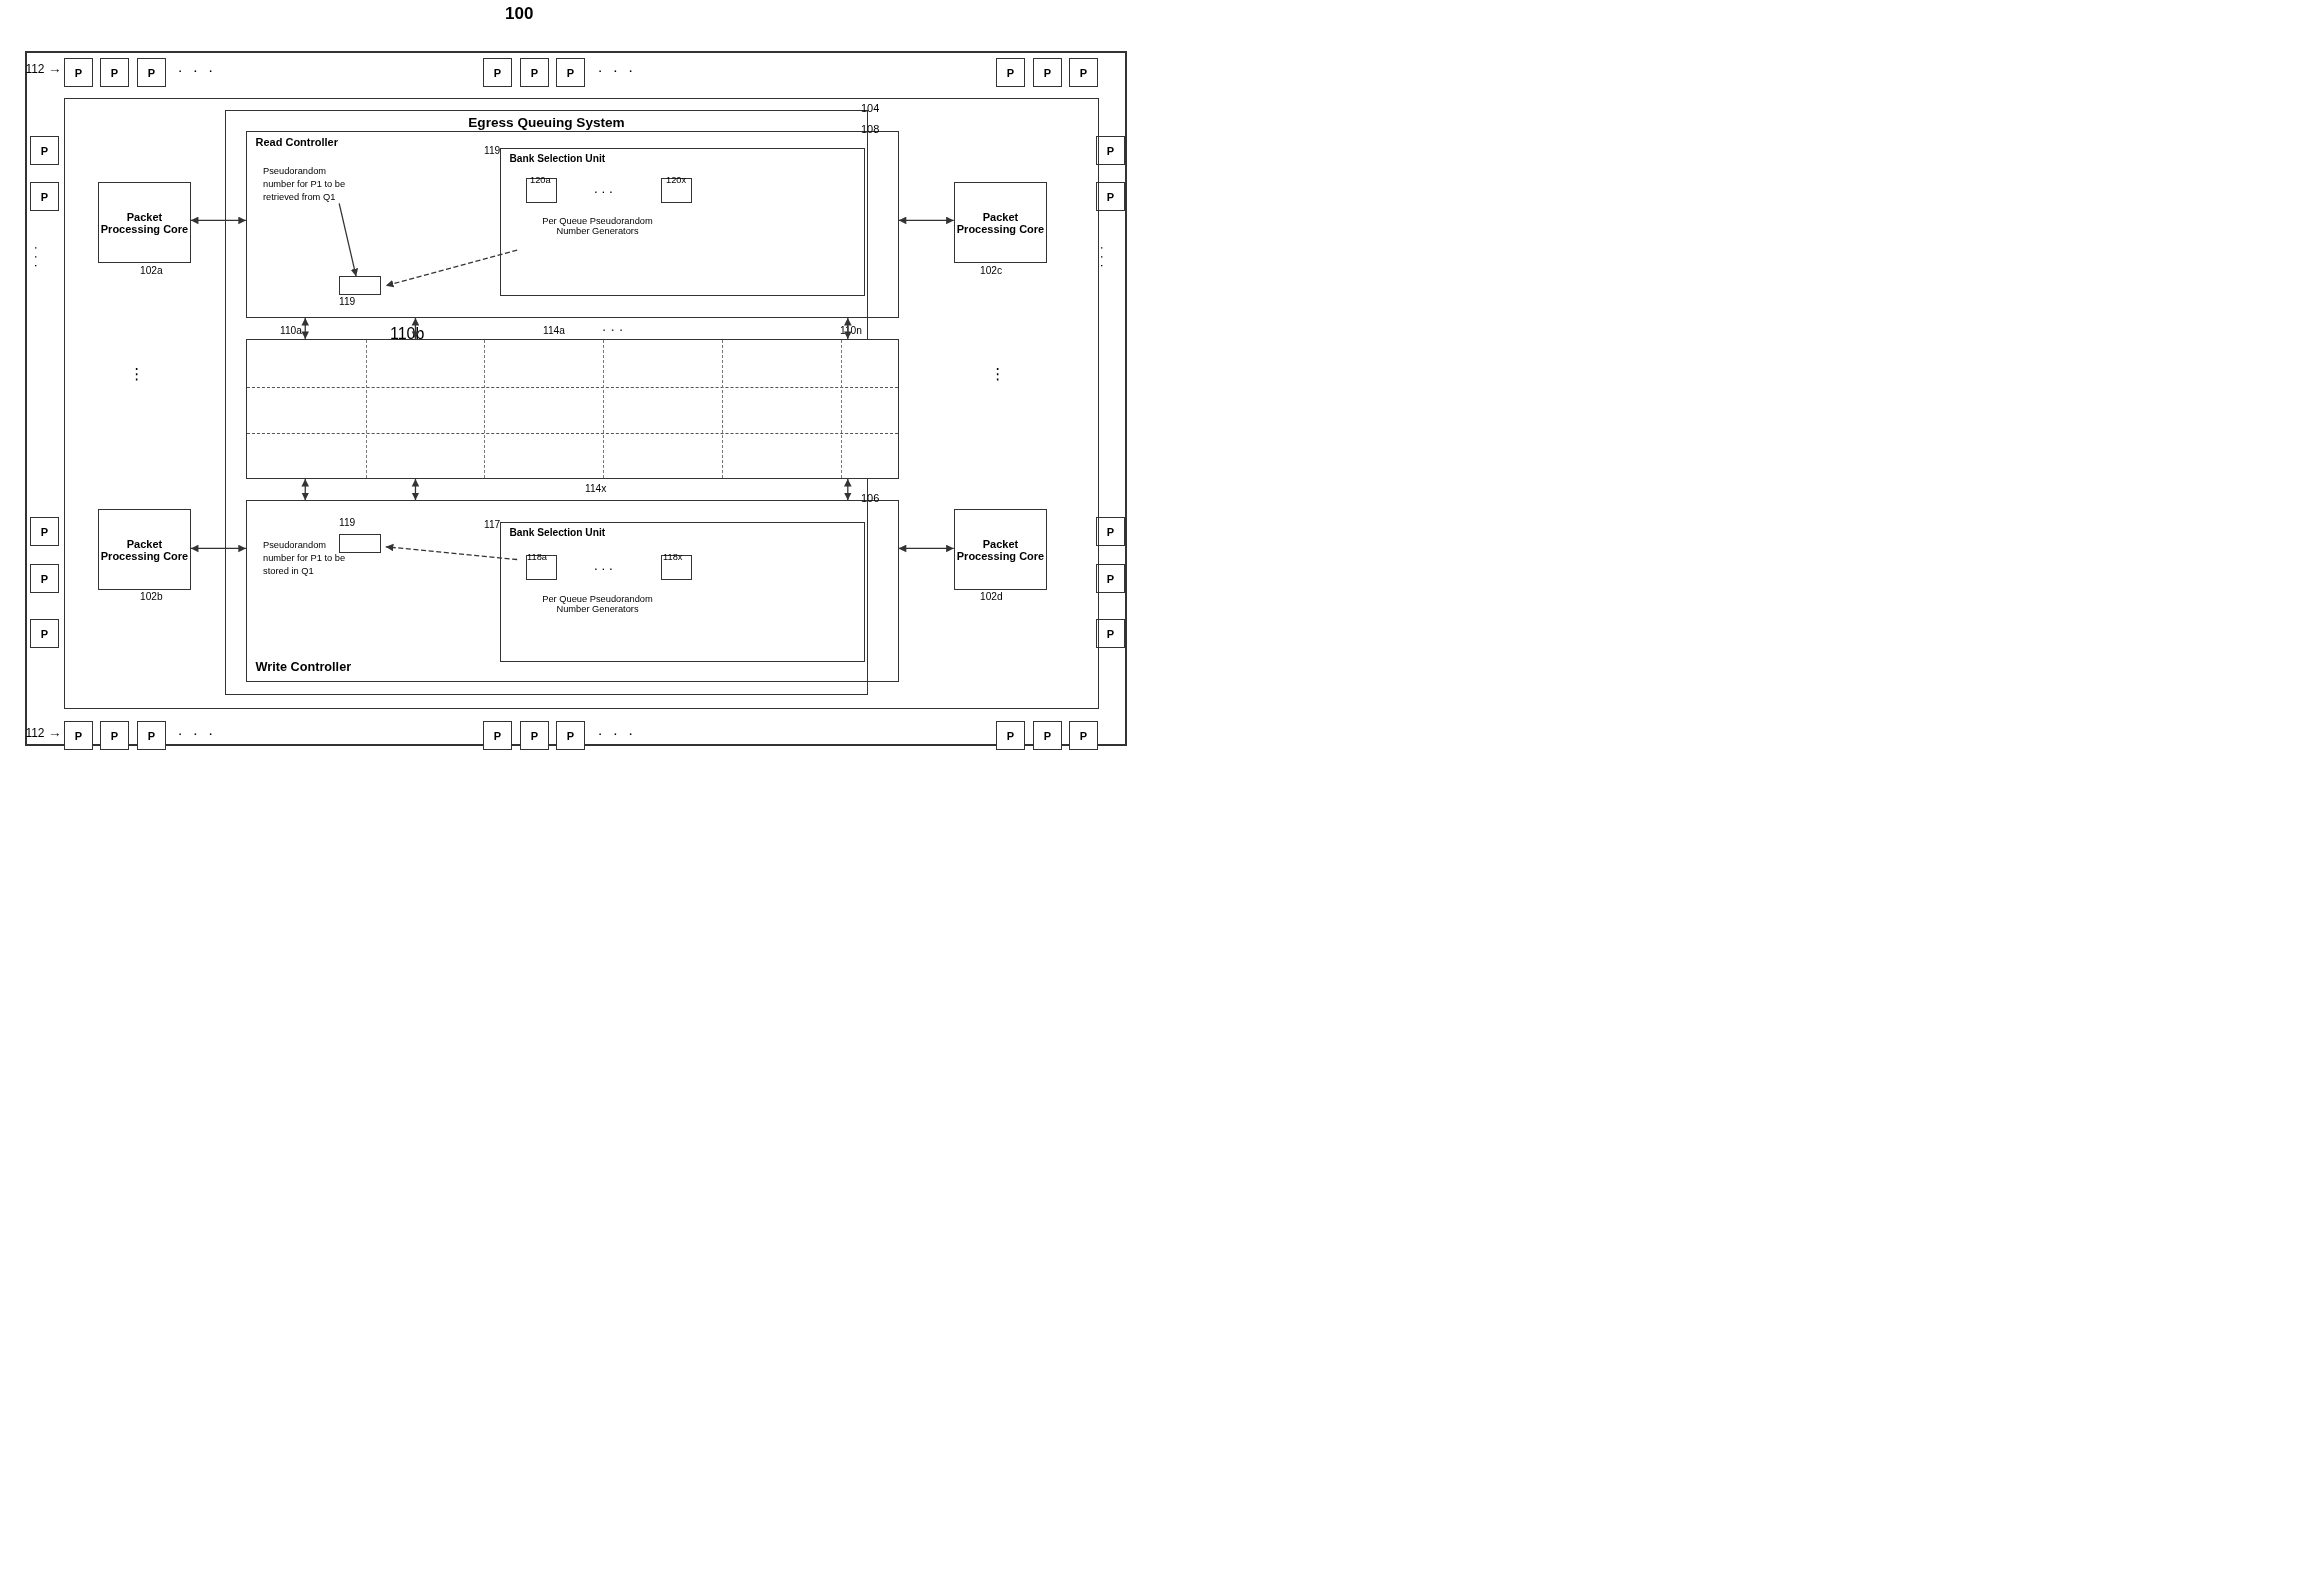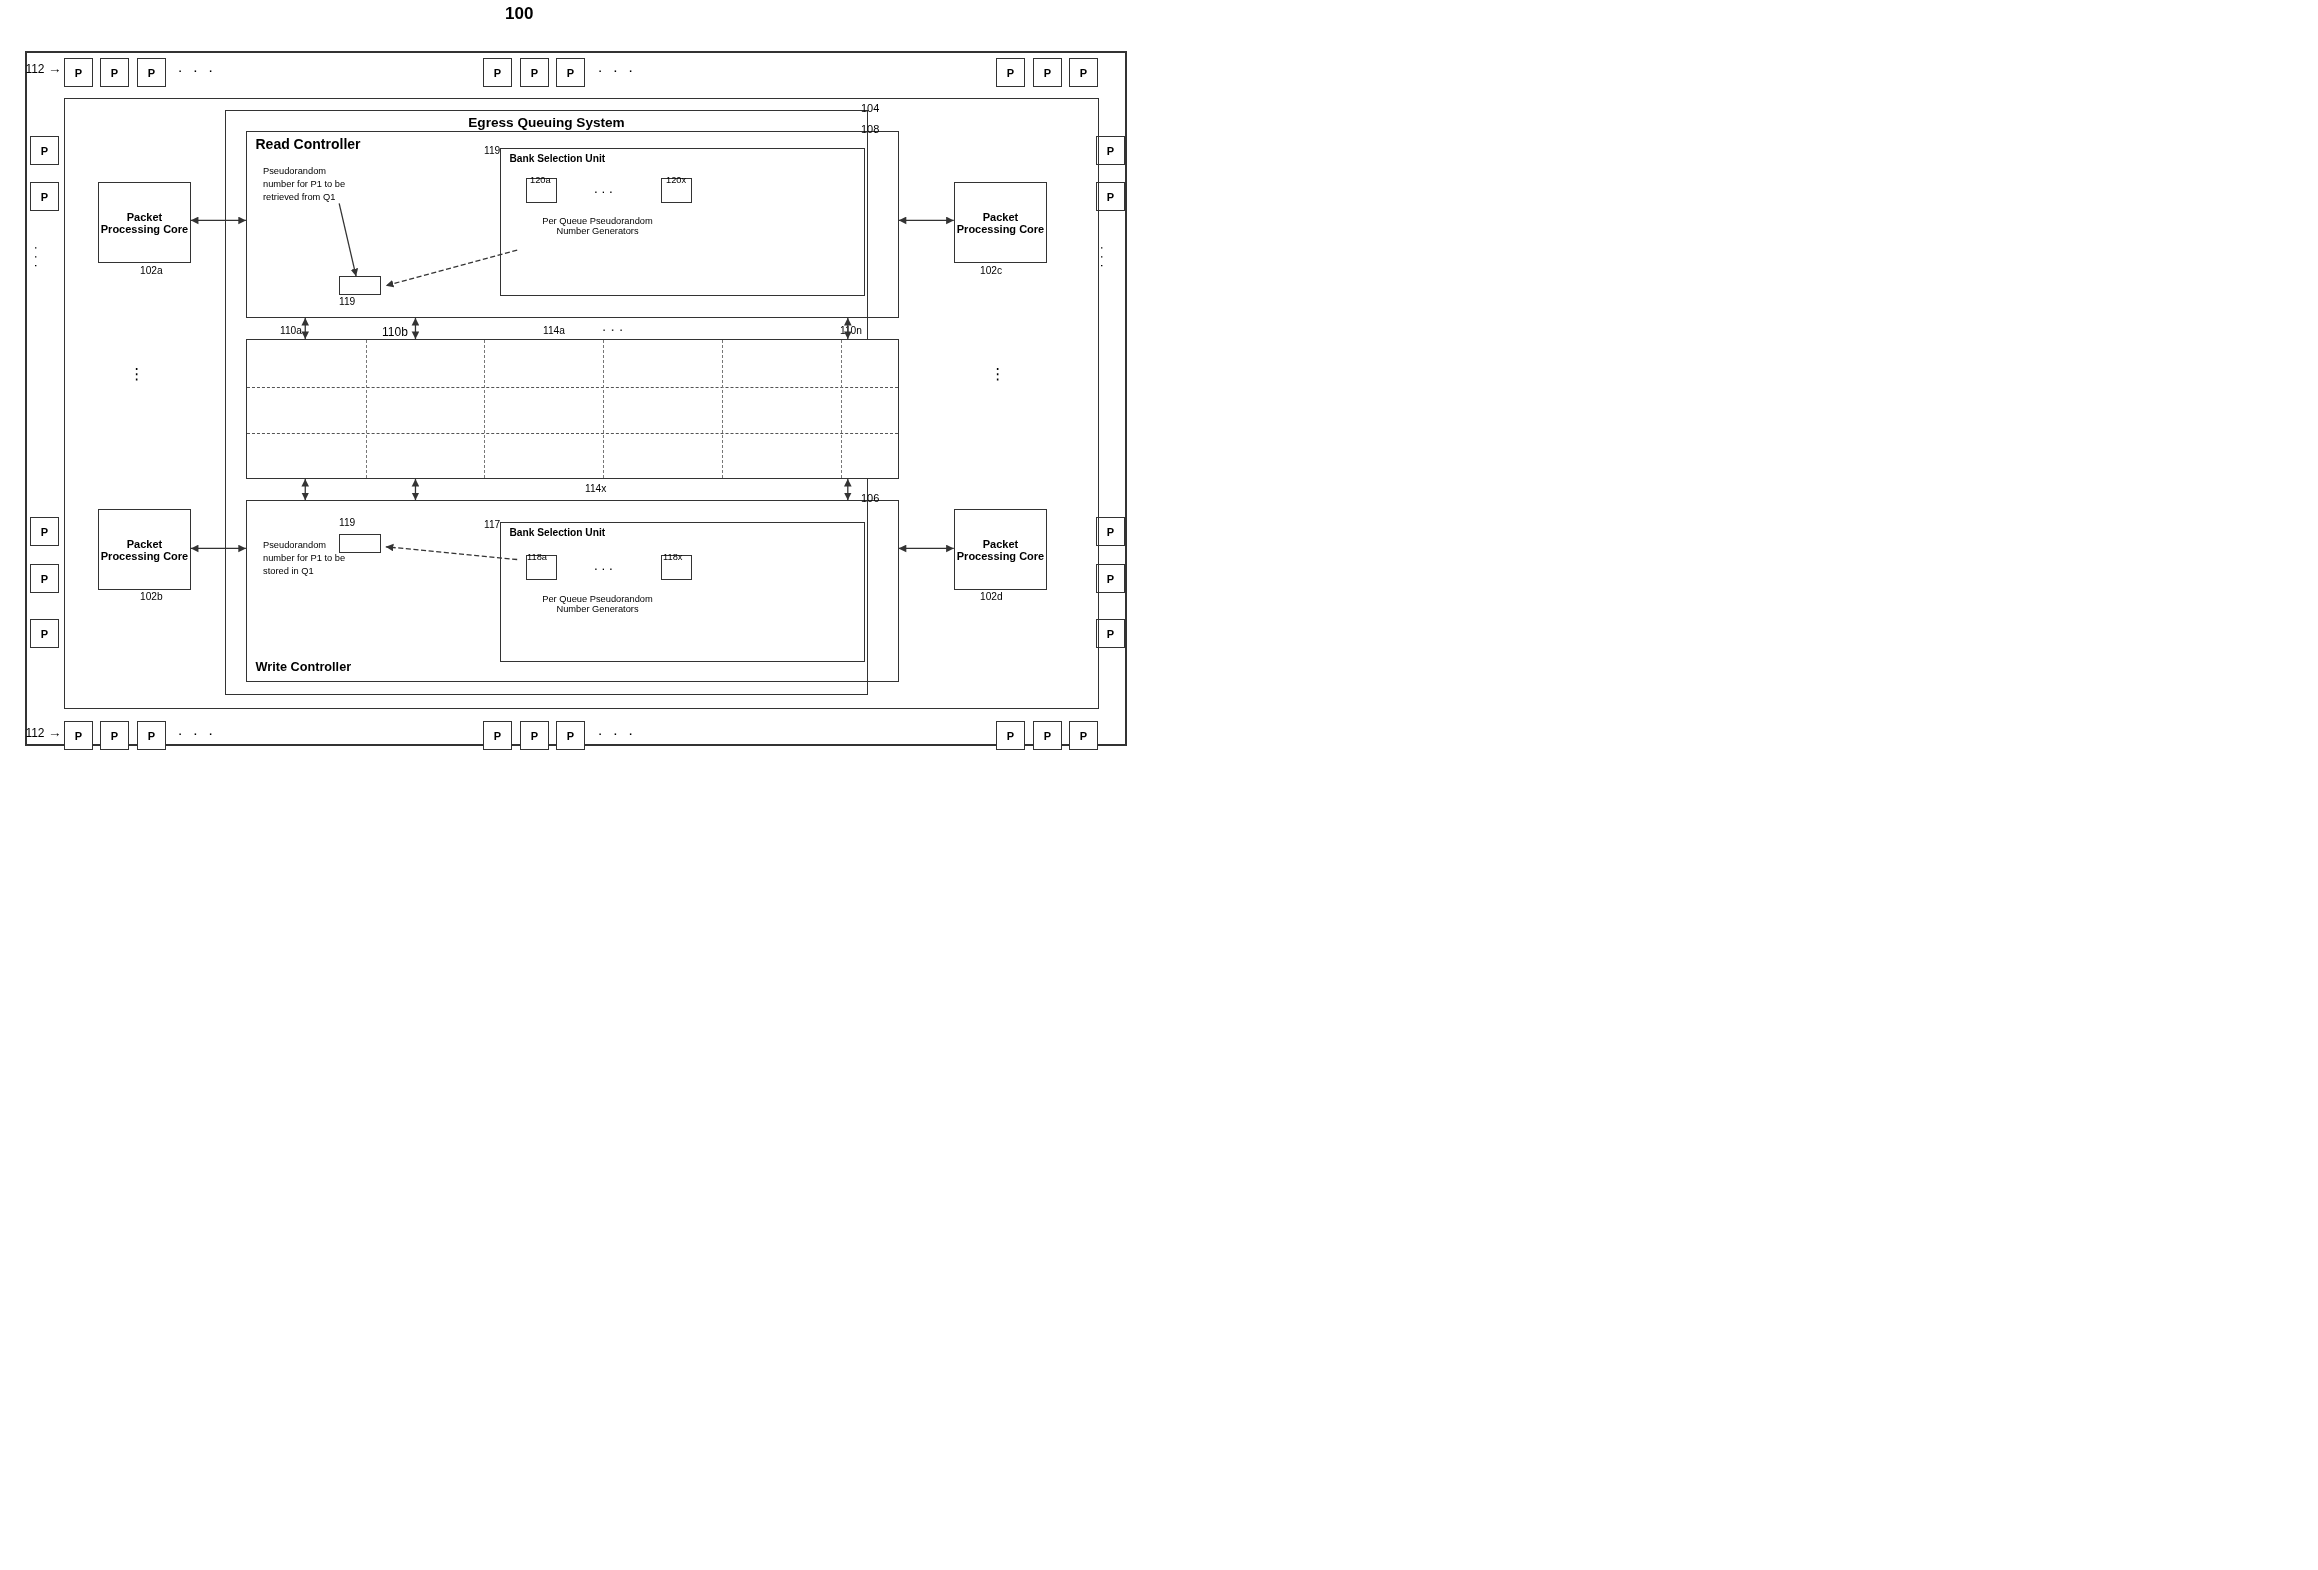--- a/index.html
+++ b/index.html
@@ -184,21 +184,21 @@
 
   <div style="position:absolute;top:98px;left:64px;width:1035px;height:611px;border:1.7px solid #333;"></div>
 
   <div style="position:absolute;top:110px;left:225px;width:643px;height:585px;border:1.7px solid #333;">
     <div style="position:absolute;top:4.2px;left:0;width:100%;text-align:center;font-size:13.6px;font-weight:bold;">Egress Queuing System</div>
   </div>
 
   <div style="position:absolute;top:102px;left:861px;font-size:11px;">104</div>
 
   <div style="position:absolute;top:131px;left:246px;width:653px;height:187px;border:1.7px solid #333;">
-    <div style="position:absolute;top:4.2px;left:8.5px;font-size:14px;font-weight:bold;">Read Controller</div>
+    <div style="position:absolute;top:4.2px;left:8.5px;font-size:11px;font-weight:bold;">Read Controller</div>
   </div>
 
   <div style="position:absolute;top:123px;left:861px;font-size:11px;">108</div>
 
   <div style="position:absolute;top:148px;left:500px;width:365px;height:148px;border:1.7px solid #333;">
     <div style="position:absolute;top:4.2px;left:8.5px;font-size:10.2px;font-weight:bold;">Bank Selection Unit</div>
 
     <div style="position:absolute;top:-4.2px;left:-17px;font-size:10.2px;">119</div>
   </div>
 
@@ -223,21 +223,21 @@
     <div style="position:absolute;top:93px;left:0;width:100%;border-top:1.7px dashed #555;"></div>
 
     <div style="position:absolute;top:0;left:119px;height:100%;border-left:0.8px dashed #777;"></div>
     <div style="position:absolute;top:0;left:237px;height:100%;border-left:0.8px dashed #777;"></div>
     <div style="position:absolute;top:0;left:356px;height:100%;border-left:0.8px dashed #777;"></div>
     <div style="position:absolute;top:0;left:475px;height:100%;border-left:0.8px dashed #777;"></div>
     <div style="position:absolute;top:0;left:594px;height:100%;border-left:0.8px dashed #777;"></div>
   </div>
 
   <div style="position:absolute;top:325px;left:280px;font-size:10.2px;">110a</div>
-  <div style="position:absolute;top:325px;left:382px;font-size:12px;">110b</div>
+  <div style="position:absolute;top:325px;left:390px;font-size:16px;">110b</div>
   <div style="position:absolute;top:325px;left:543px;font-size:10.2px;">114a</div>
   <div style="position:absolute;top:325px;left:840px;font-size:10.2px;">110n</div>
   <div style="position:absolute;top:483px;left:585px;font-size:10.2px;">114x</div>
 
   <div style="position:absolute;top:500px;left:246px;width:653px;height:182px;border:1.7px solid #333;">
     <div style="position:absolute;bottom:6.8px;left:8.5px;font-size:12.7px;font-weight:bold;">Write Controller</div>
   </div>
 
   <div style="position:absolute;top:492px;left:861px;font-size:11px;text-align:right;">106</div>
 

